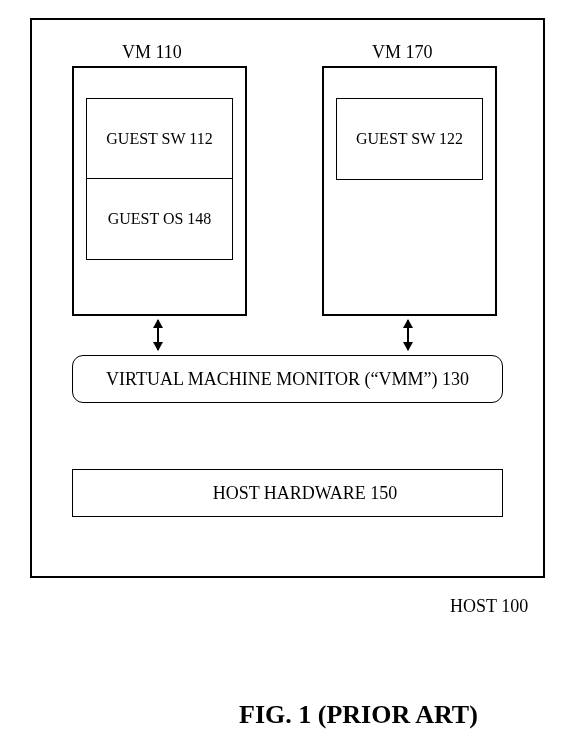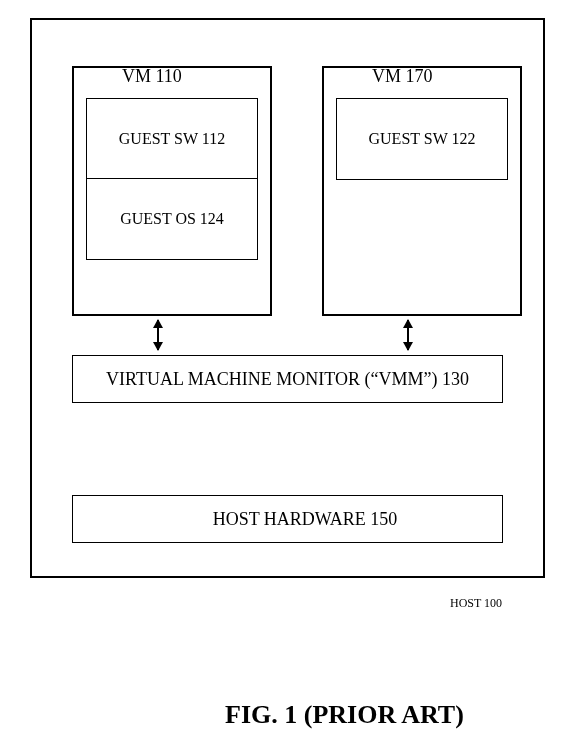--- a/index.html
+++ b/index.html
@@ -19,26 +19,25 @@
       top: 18px;
       left: 30px;
       width: 515px;
       height: 560px;
       border: 2px solid black;
     }
     .vm-label {
       position: absolute;
       font-size: 18px;
       text-align: center;
-      margin-top: 24px;
     }
     .vm-box {
       position: absolute;
       border: 2px solid black;
-      width: 200px;
+      width: 175px;
       height: 250px;
     }
     .vm-inner {
       position: absolute;
       top: 30px;
       left: 12px;
       right: 12px;
       border: 1px solid black;
     }
     .vm-cell {
@@ -86,51 +85,51 @@
       right: 40px;
       border: 1px solid black;
       height: 48px;
       display: flex;
       align-items: center;
       justify-content: center;
       font-size: 18px;
     }
     .host-label {
       position: absolute;
-      font-size: 12px;
+      font-size: 18px;
     }
     .fig-label {
       position: absolute;
       font-size: 26px;
       font-weight: bold;
     }
   </style>
 </head>
 <body>
 
 <div class="host-box">
 
   <div class="vm-label" style="top:22px; left:90px;">VM 110</div>
   <div class="vm-box" style="top:46px; left:40px;">
     <div class="vm-inner">
       <div class="vm-cell">GUEST SW 112</div>
-      <div class="vm-cell">GUEST OS 124</div>
+      <div class="vm-cell">GUEST OS 148</div>
     </div>
   </div>
 
   <div class="vm-label" style="top:22px; left:340px;">VM 170</div>
   <div class="vm-box" style="top:46px; left:290px;text-align:right;">
     <div class="vm-inner">
       <div class="vm-cell">GUEST SW 122</div>
     </div>
   </div>
 
   <div class="arrow" style="top:300px; left:125px;"></div>
   <div class="arrow" style="top:300px; left:375px;"></div>
 
-  <div class="stack-box" style="top:335px;">VIRTUAL MACHINE MONITOR (“VMM”) 130</div>
-  <div class="stack-box" style="top:475px;padding-left:35px;">HOST HARDWARE 150</div>
+  <div class="stack-box" style="top:335px;border-radius:11px;">VIRTUAL MACHINE MONITOR (“VMM”) 130</div>
+  <div class="stack-box" style="top:449px;padding-left:35px;">HOST HARDWARE 150</div>
 
 </div>
 
 <div class="host-label" style="top:596px; left:450px;">HOST 100</div>
 
-<div class="fig-label" style="top:700px; left:225px;">FIG. 1 (PRIOR ART)</div>
+<div class="fig-label" style="top:700px; left:239px;">FIG. 1 (PRIOR ART)</div>
 
 </body></html>

